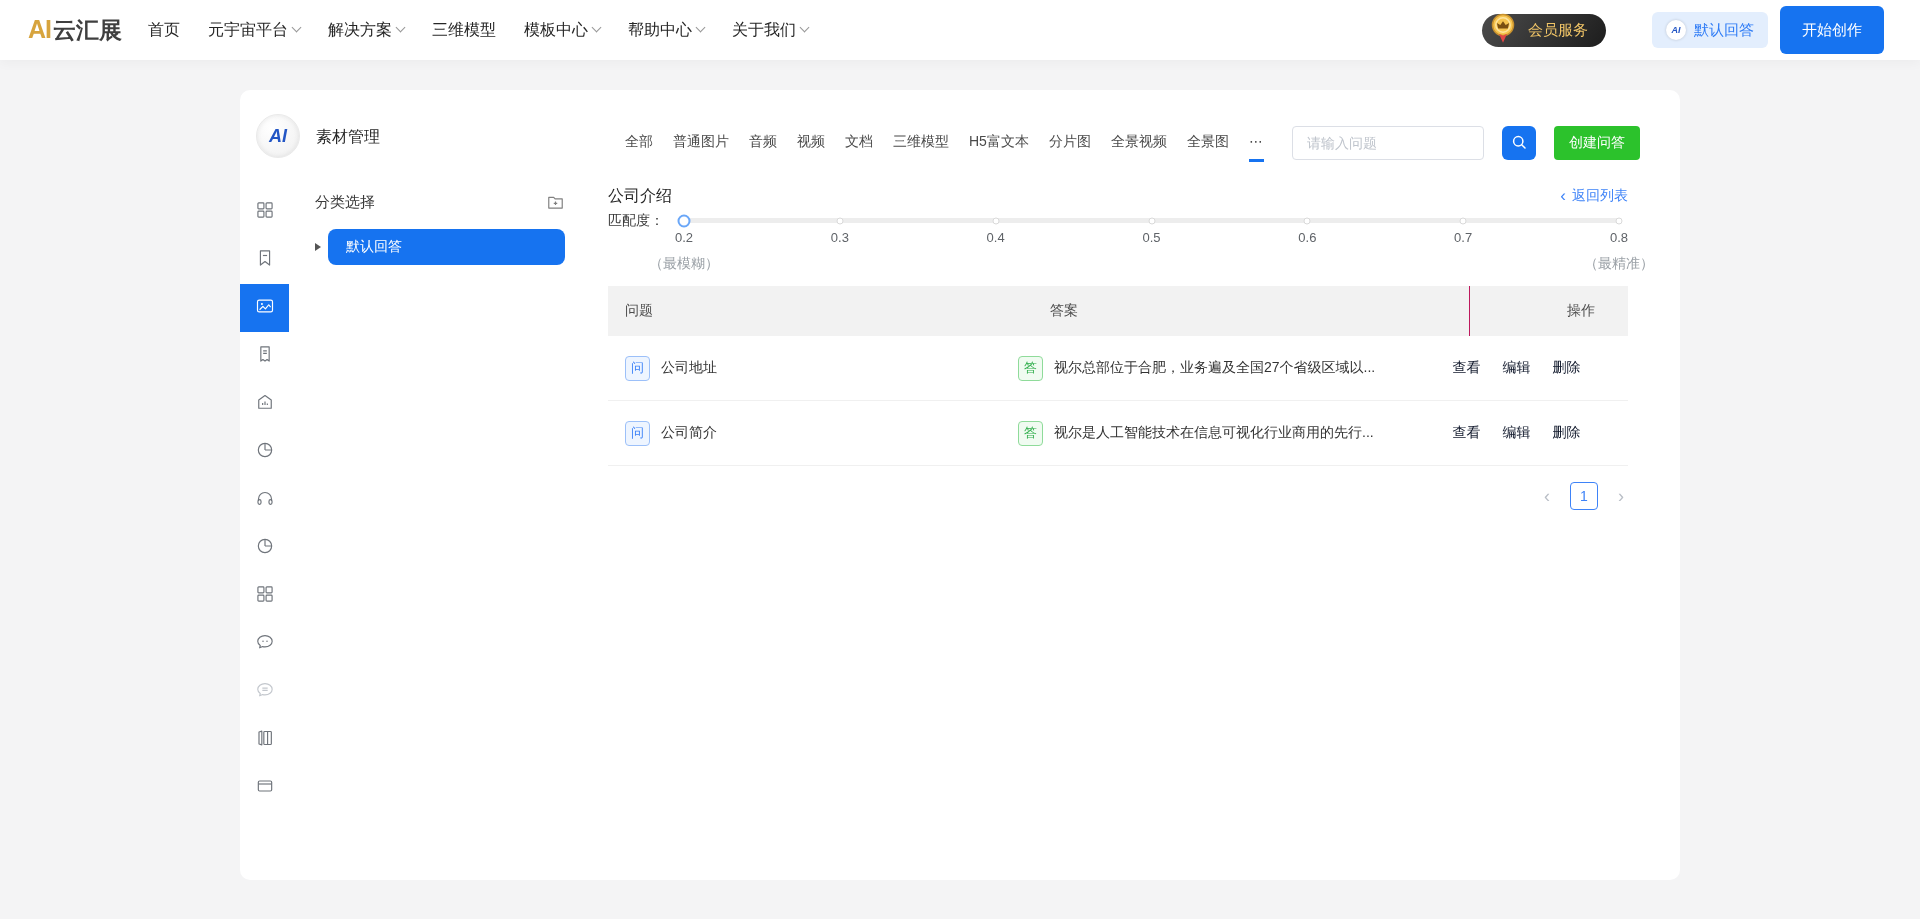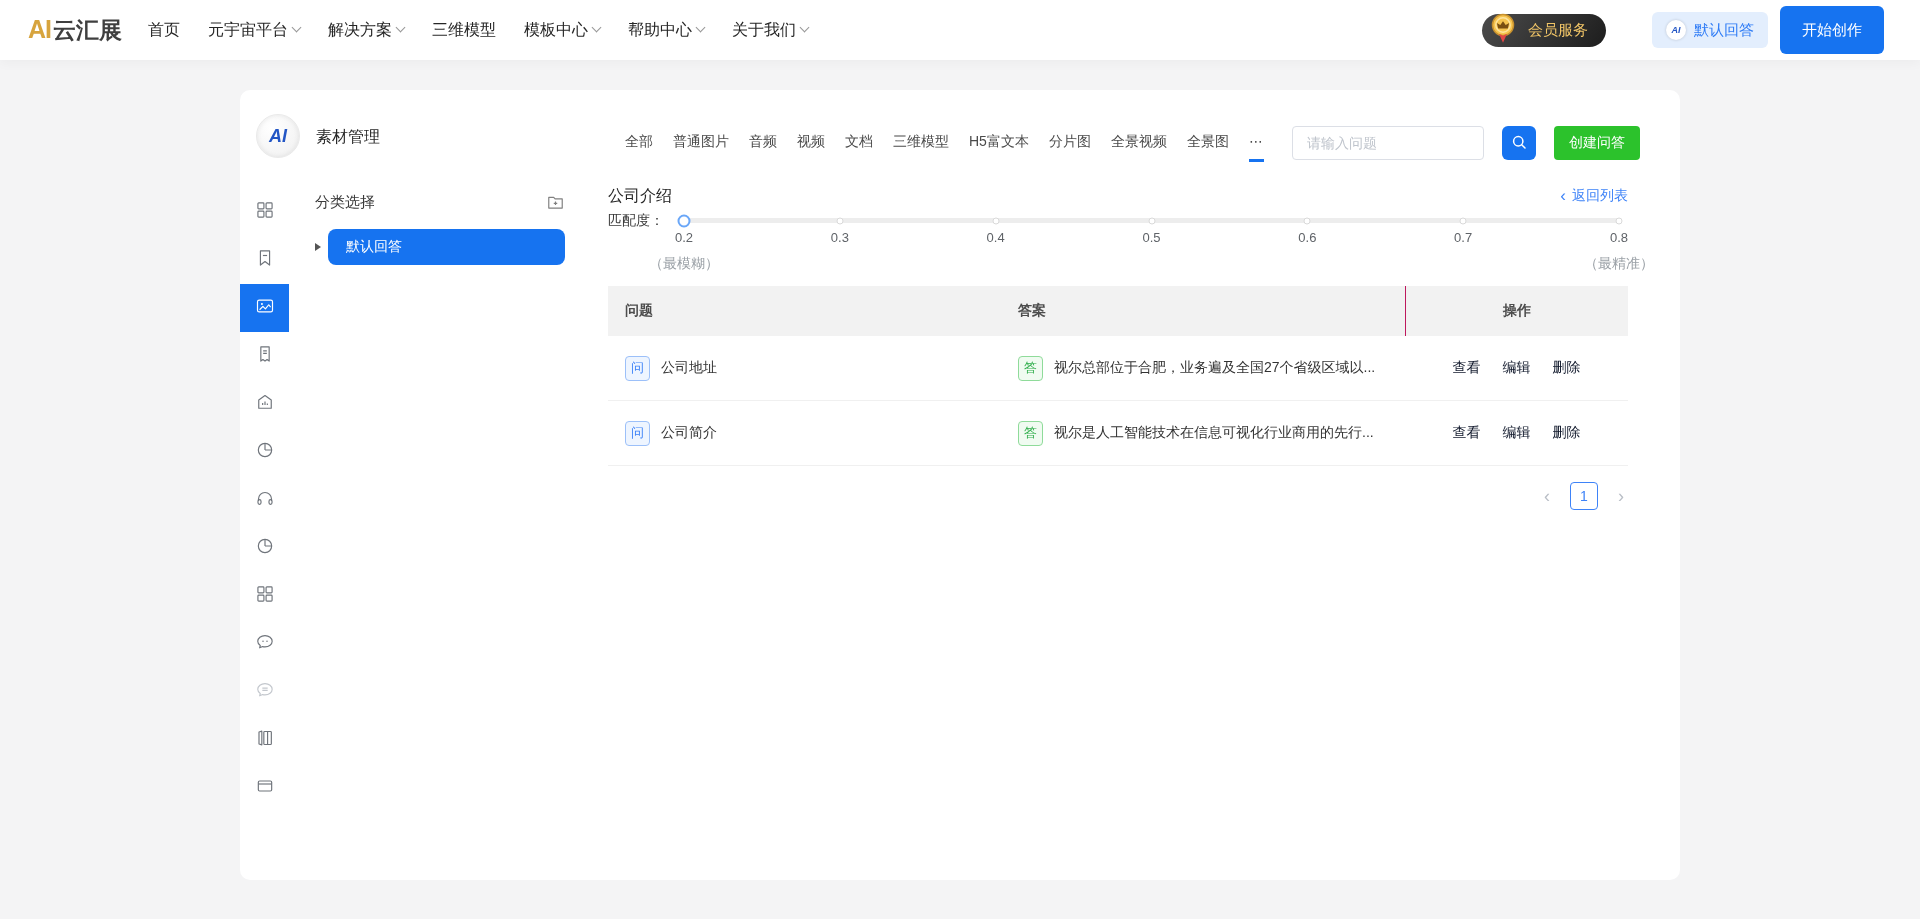--- a/index.html
+++ b/index.html
@@ -148,21 +148,21 @@
   .slider-ticks { position: absolute; left: 76px; right: 9px; top: 20px; height: 44px; }
   .tick { position: absolute; transform: translateX(-50%); font-size: 13px; color: #5f6368; }
   .t0{left:0} .t1{left:16.667%} .t2{left:33.333%} .t3{left:50%} .t4{left:66.667%} .t5{left:83.333%} .t6{left:100%}
   .note { position: absolute; top: 25px; transform: translateX(-50%); font-size: 14px; color: #9aa0a6; white-space: nowrap; }
   .note.min { left: 0; } .note.max { left: 100%; }
 
   
   .qa-table { margin-top: 12px; }
   .thead {
     height: 50px; background: #f2f2f2; display: flex; align-items: stretch;
-    font-size: 14px; color: #4d4d4d; font-weight: 700;
+    font-size: 14px; color: #4d4d4d; font-weight: 400; gap: 32px;
   }
   .thead .cell { display: flex; align-items: center; }
   .cell-q { width: 410px; padding-left: 17px; flex: none; }
   .cell-a { width: 387px; flex: none; }
   .cell-actions { width: 223px; flex: none; display: flex; align-items: center; justify-content: center; }
   .thead .cell-actions { border-left: 1px solid #be185d; }
   .trow {
     height: 65px; display: flex; align-items: center;
     border-bottom: 1px solid #f0f0f0; font-size: 14px; color: #333;
   }

